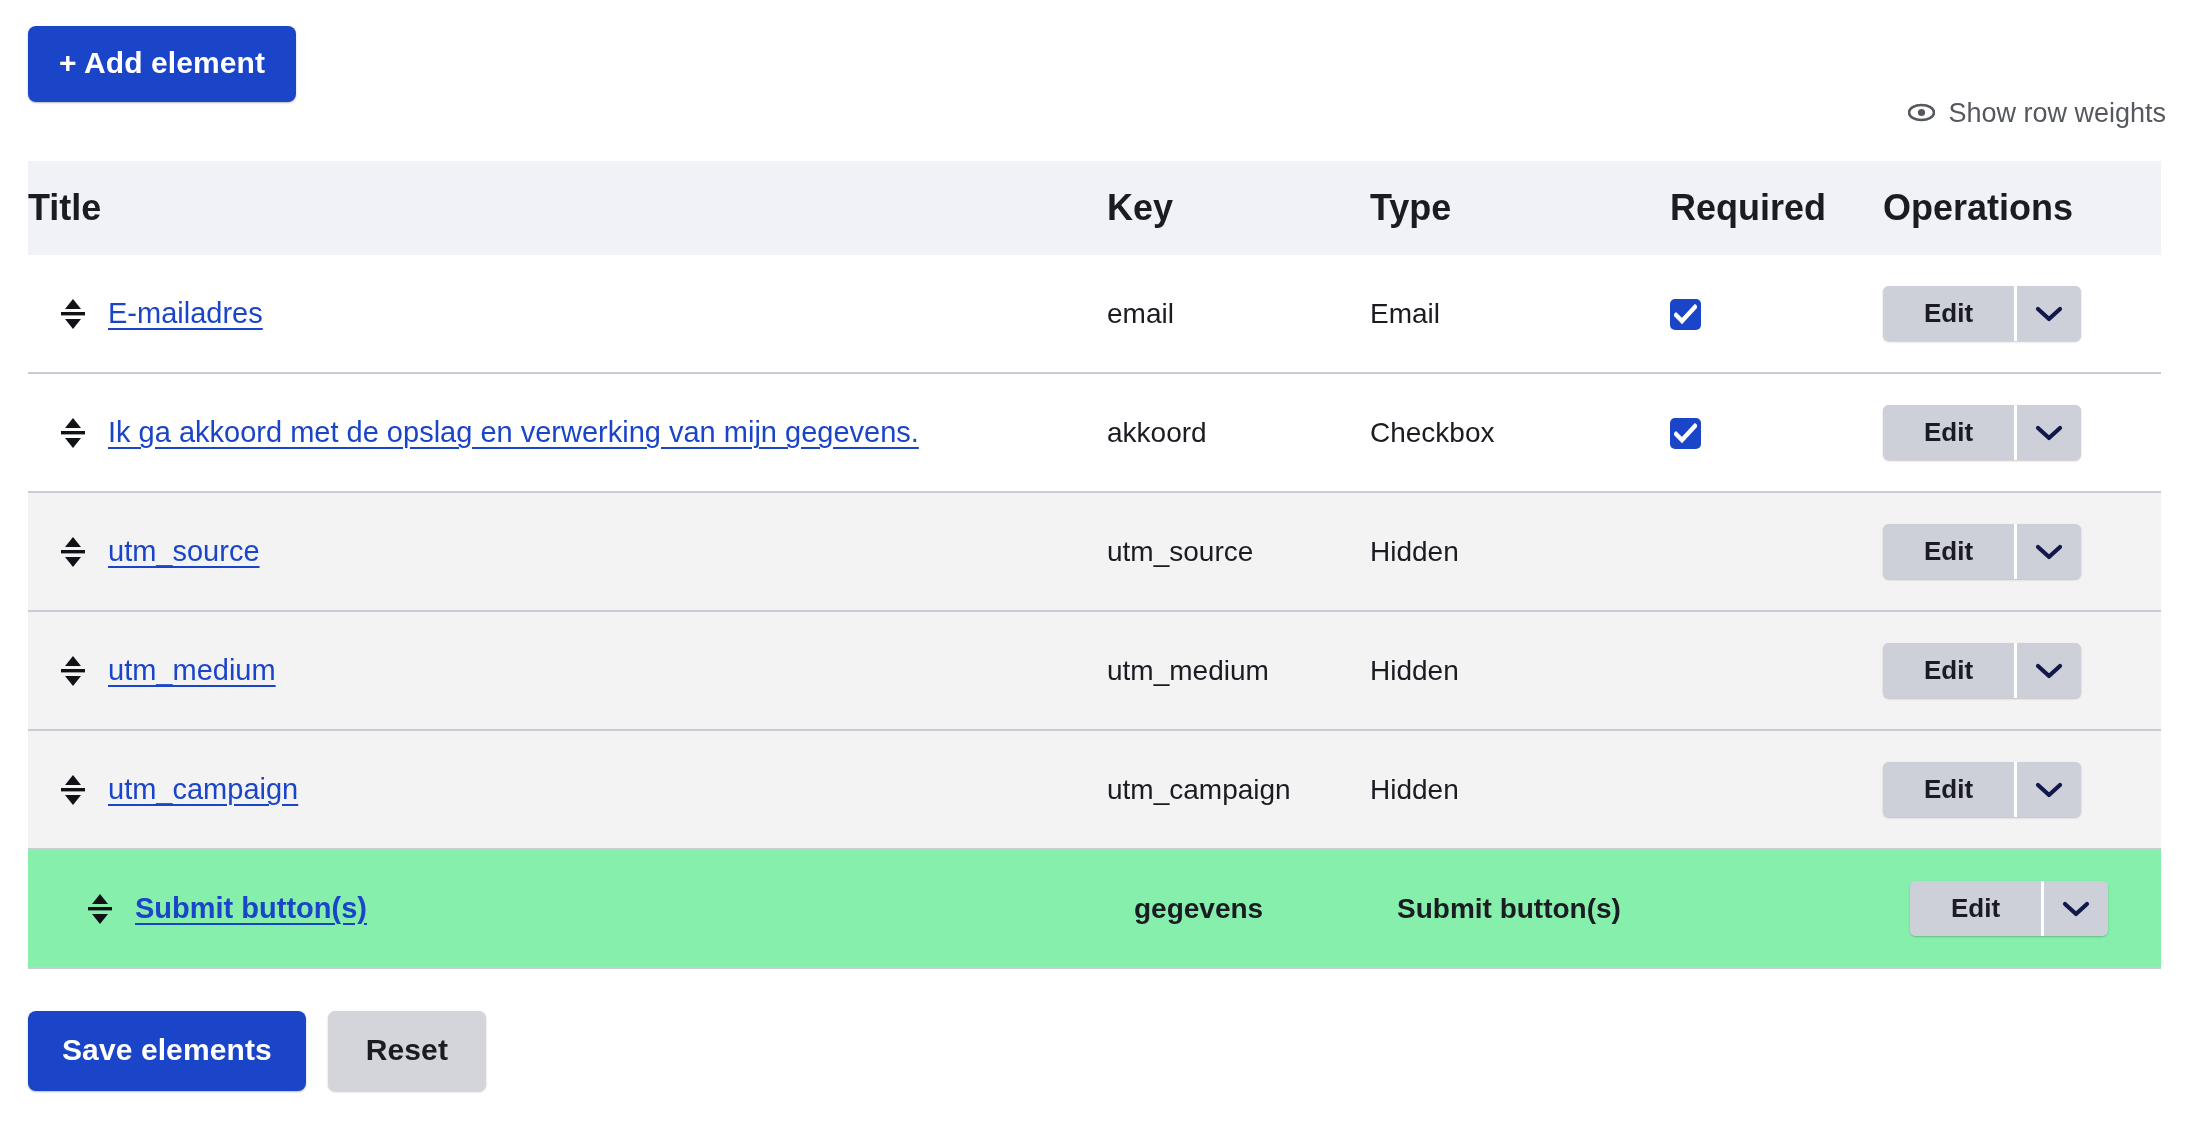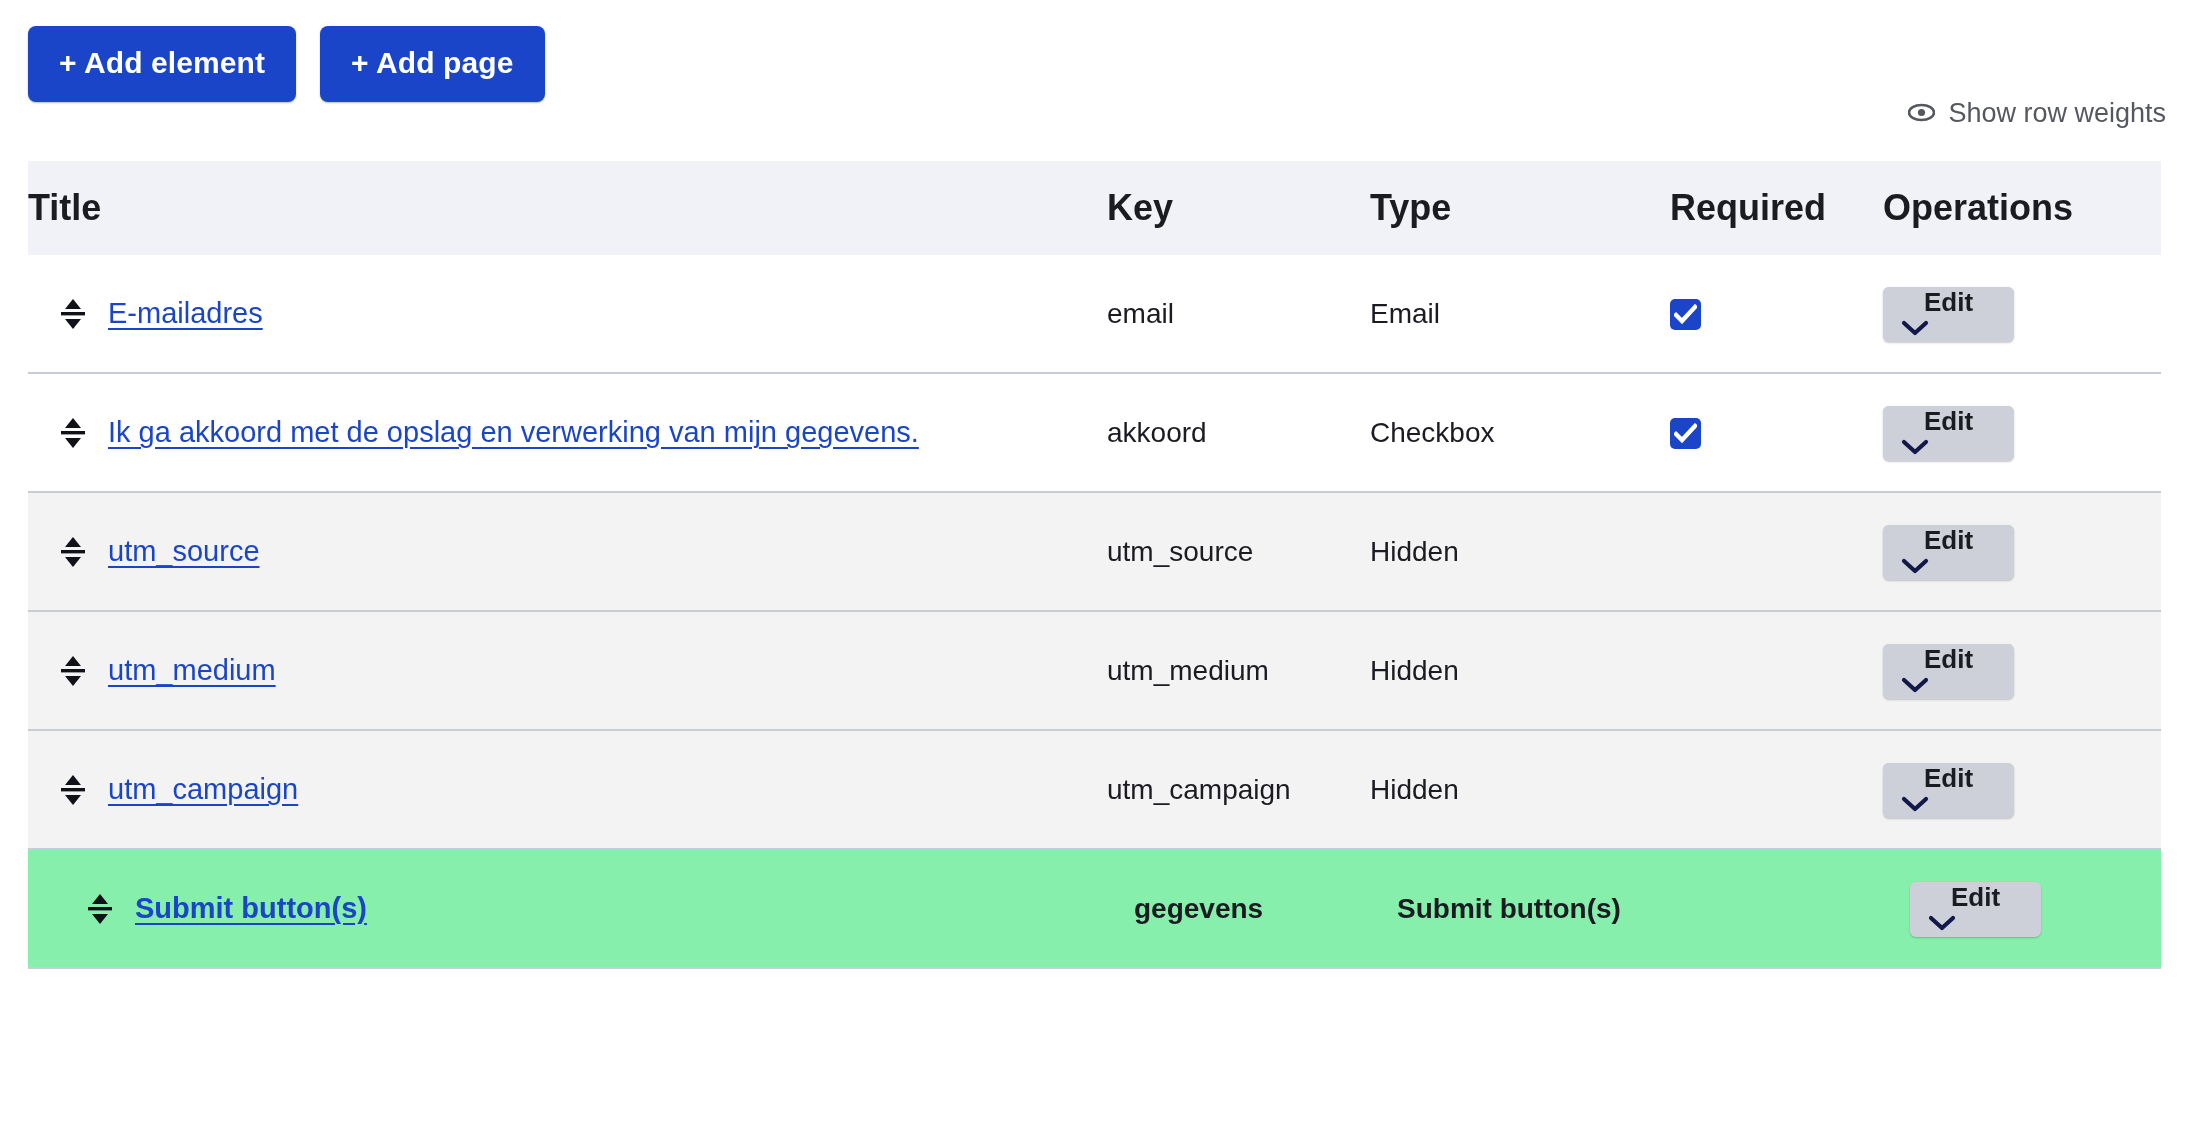--- a/index.html
+++ b/index.html
@@ -160,21 +160,20 @@
   
   .ops-cell { }
   .split-btn {
     display: inline-flex;
     align-items: stretch;
     height: 55px;
     border-radius: 6px;
     background: #cdd0d8;
     box-shadow: 0 1px 2px rgba(0,0,0,0.22);
     overflow: hidden;
-    flex-direction: column;
   }
   .split-main {
     display: flex;
     align-items: center;
     justify-content: center;
     min-width: 131px;
     padding: 0 14px;
     font-size: 26px;
     font-weight: bold;
     color: #1b1b22;
@@ -216,21 +215,20 @@
     border-radius: 7px;
   }
 </style>
 </head>
 <body>
 
 <div class="page">
 
   <div class="top-actions">
     <button class="btn btn-primary btn-add">+ Add element</button>
-    <button class="btn btn-primary btn-add">+ Add page</button>
   </div>
 
   <div class="row-weights">
     <span class="eye-ico">
       <svg width="27" height="19" viewBox="0 0 27 19" aria-hidden="true">
         <ellipse cx="13.5" cy="9.5" rx="12.5" ry="7.5" fill="none" stroke="#55585e" stroke-width="2.6"></ellipse>
         <circle cx="13.5" cy="9.5" r="3.6" fill="#55585e"></circle>
       </svg>
     </span>
     <span>Show row weights</span>
@@ -393,14 +391,18 @@
                   <svg width="30" height="18" viewBox="0 0 30 18" aria-hidden="true">
                     <polyline points="4,4 15,14 26,4" fill="none" stroke="#12194a" stroke-width="4.2" stroke-linecap="round" stroke-linejoin="round"></polyline>
                   </svg>
                 </button>
               </span></td>
           </tr>
         </tbody>
     </table>
   </div>
 
+  <div class="form-actions">
+    <button class="btn btn-primary btn-save">Save elements</button>
+    <button class="btn btn-reset">Reset</button>
+  </div>
 
 </div>
 
 </body></html>

